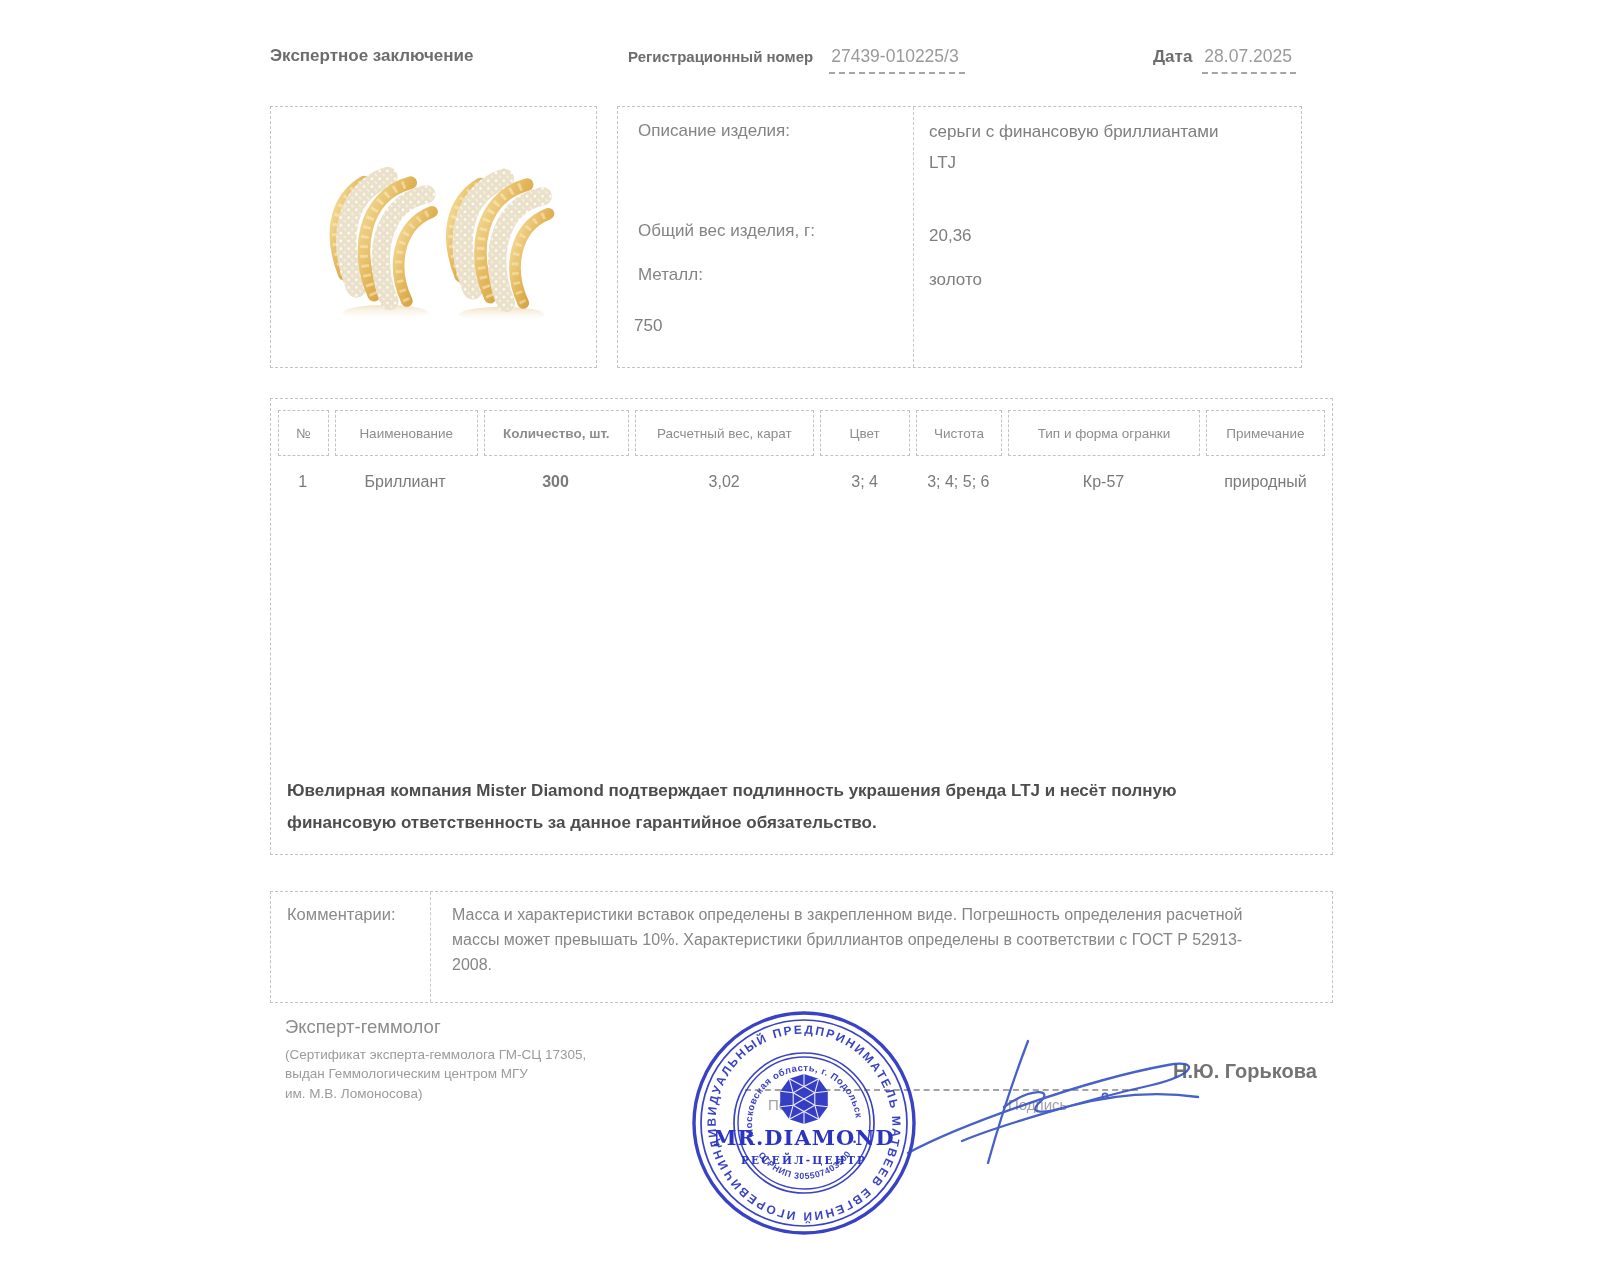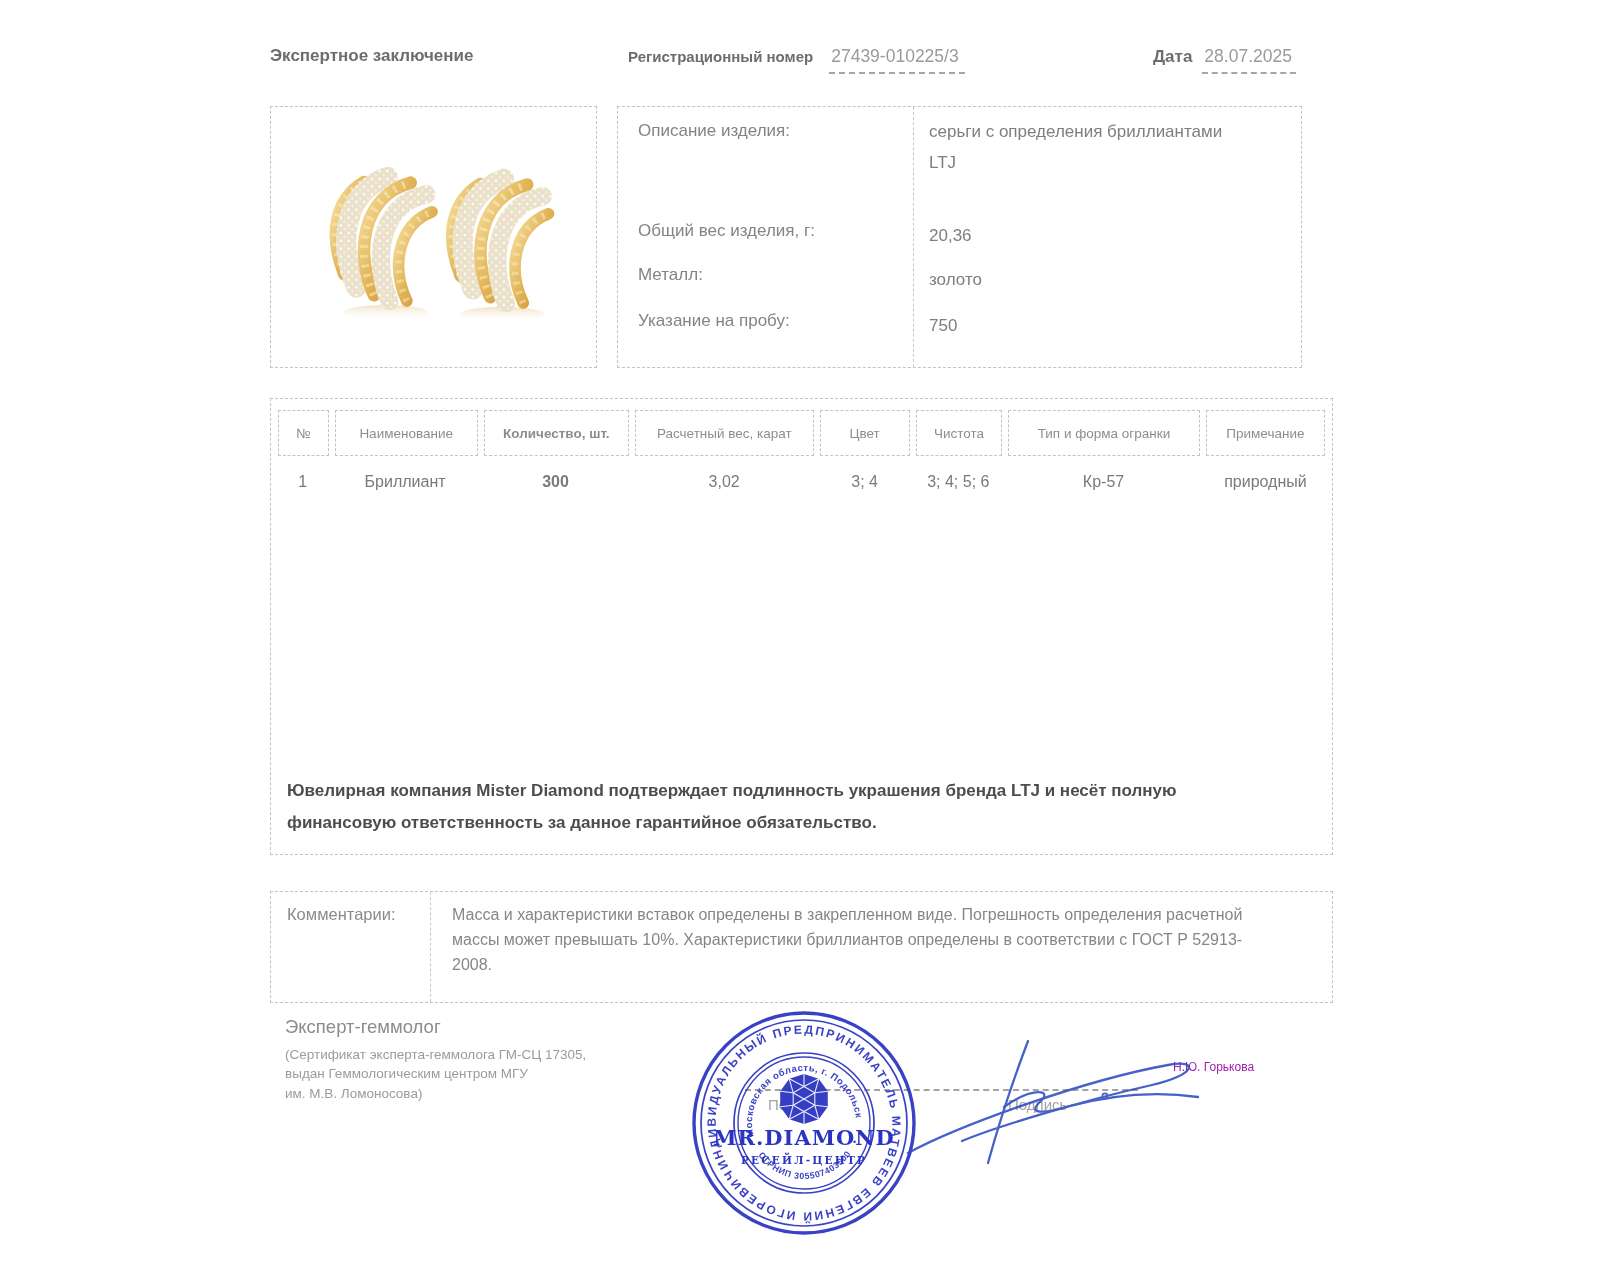--- a/index.html
+++ b/index.html
@@ -44,21 +44,21 @@
   .cm-label { border-right:1px dashed #c9c9c9; padding:13px 0 0 16px; font-size:16.5px; color:#8a8a8a; }
   .cm-text { padding:11px 60px 0 21px; font-size:16px; color:#868686; line-height:1.56; }
 
   
   .expert-block { position:absolute; left:285px; top:1016px; }
   .expert-role { font-size:18.5px; color:#8c8c8c; }
   .expert-cert { margin-top:7px; font-size:13.5px; color:#9b9b9b; line-height:1.44; }
   .sig-line { position:absolute; left:745px; top:1089px; width:393px; border-top:2px dashed #a3a3a3; }
   .lbl-stamp { position:absolute; left:768px; top:1096px; font-size:15px; color:#a2a2a2; }
   .lbl-sign { position:absolute; left:1008px; top:1096px; font-size:15px; color:#a2a2a2; }
-  .expert-name { position:absolute; left:1173px; top:1060px; font-size:12px; color:#a21caf; }
+  .expert-name { position:absolute; left:1173px; top:1060px; font-size:20px; color:#737373;font-weight:bold; }
   .stamp-svg { position:absolute; left:688px; top:1007px; width:232px; height:232px; z-index:2; }
   .sign-svg { position:absolute; left:900px; top:1025px; width:340px; height:150px; z-index:3; }
 </style>
 </head>
 <body>
 
 <div class="page">
 
   <div class="doc-header">
     <div class="h-title">Экспертное заключение</div>
@@ -114,32 +114,31 @@
           <path d="M 80,138 C 64,104 70,60 106,46" stroke="url(#goldG)" stroke-width="12" fill="none" stroke-linecap="round"></path>
           <path d="M 80,138 C 64,104 70,60 106,46" stroke="#fbeec0" stroke-width="7" fill="none" stroke-dasharray="3 7" opacity="0.5"></path>
         </g>
       </svg>
     </div>
 
     <div class="desc-panel">
       <div class="desc-divider"></div>
       <div class="desc-row r0">
         <div class="desc-label">Описание изделия:</div>
-        <div class="desc-value">серьги с определения бриллиантами LTJ</div>
+        <div class="desc-value">серьги с финансовую бриллиантами LTJ</div>
       </div>
       <div class="desc-row r1">
         <div class="desc-label">Общий вес изделия, г:</div>
         <div class="desc-value">20,36</div>
       </div>
       <div class="desc-row r2">
         <div class="desc-label">Металл:</div>
         <div class="desc-value">золото</div>
       </div>
       <div class="desc-row r3">
-        <div class="desc-label">Указание на пробу:</div>
         <div class="desc-value">750</div>
       </div>
     </div>
   </div>
 
   <div class="table-box">
     <div class="tb-head">
       <div class="cell c0">№</div>
       <div class="cell c1">Наименование</div>
       <div class="cell c2">Количество, шт.</div>

